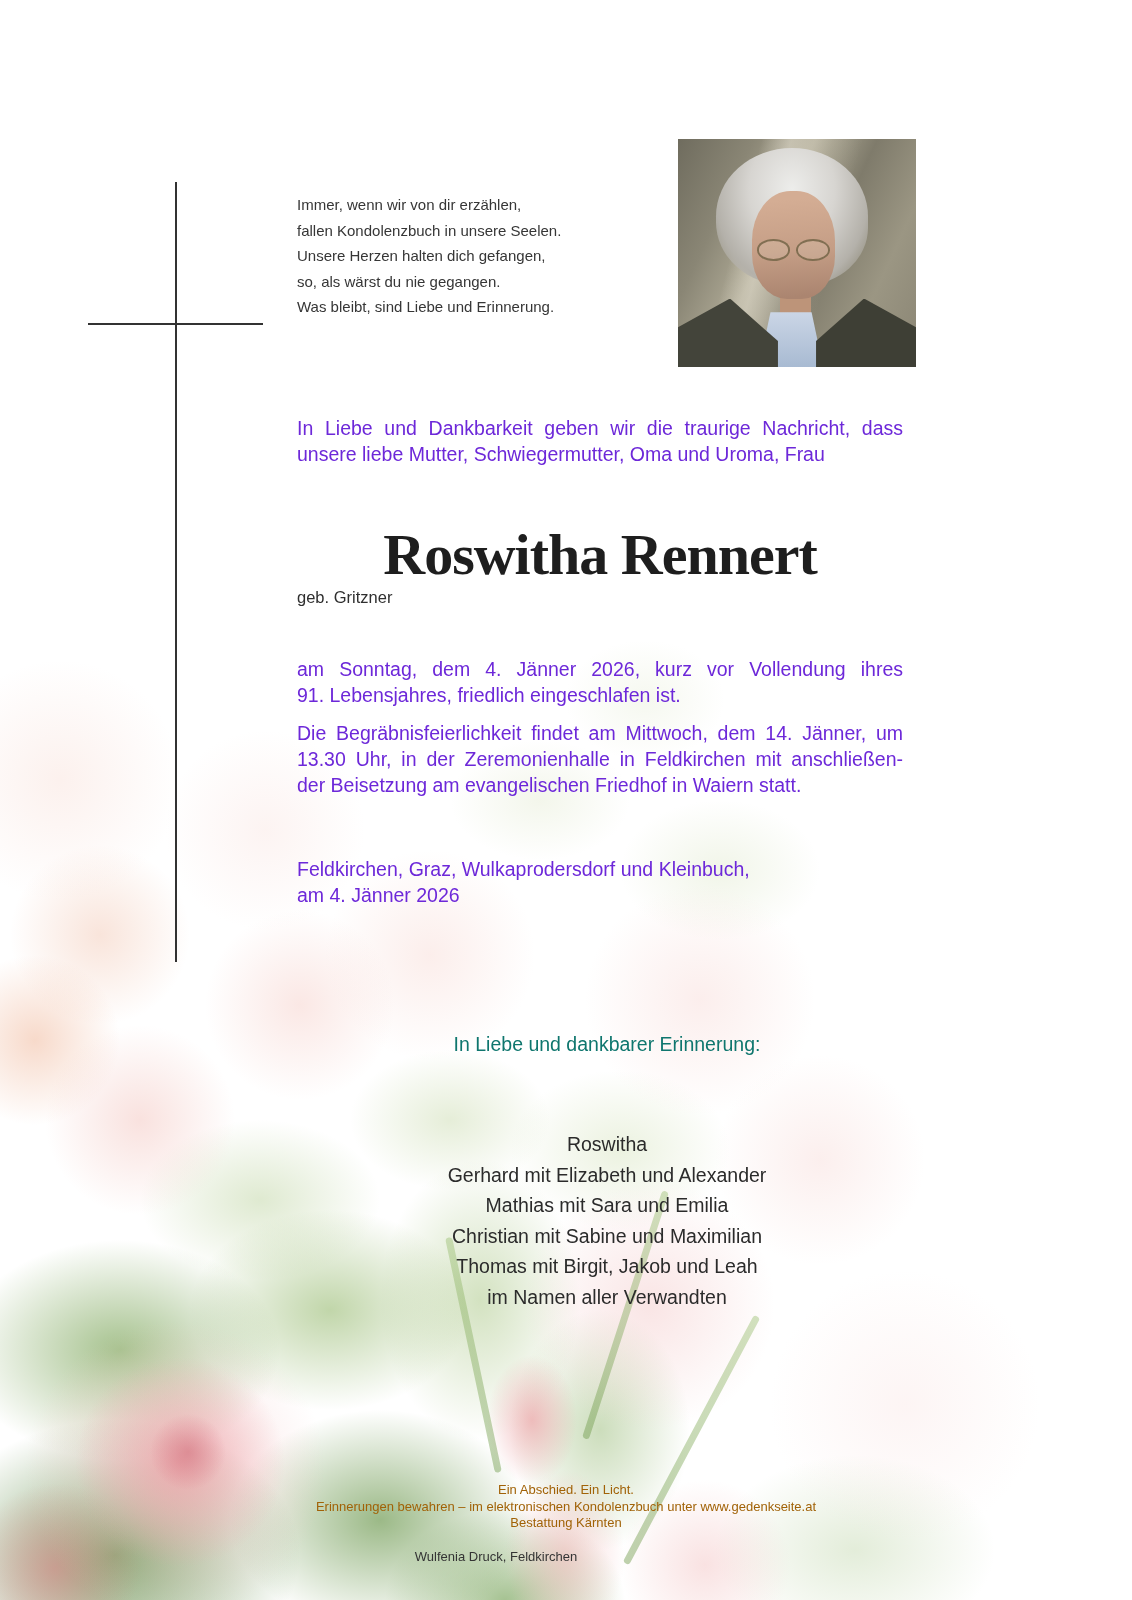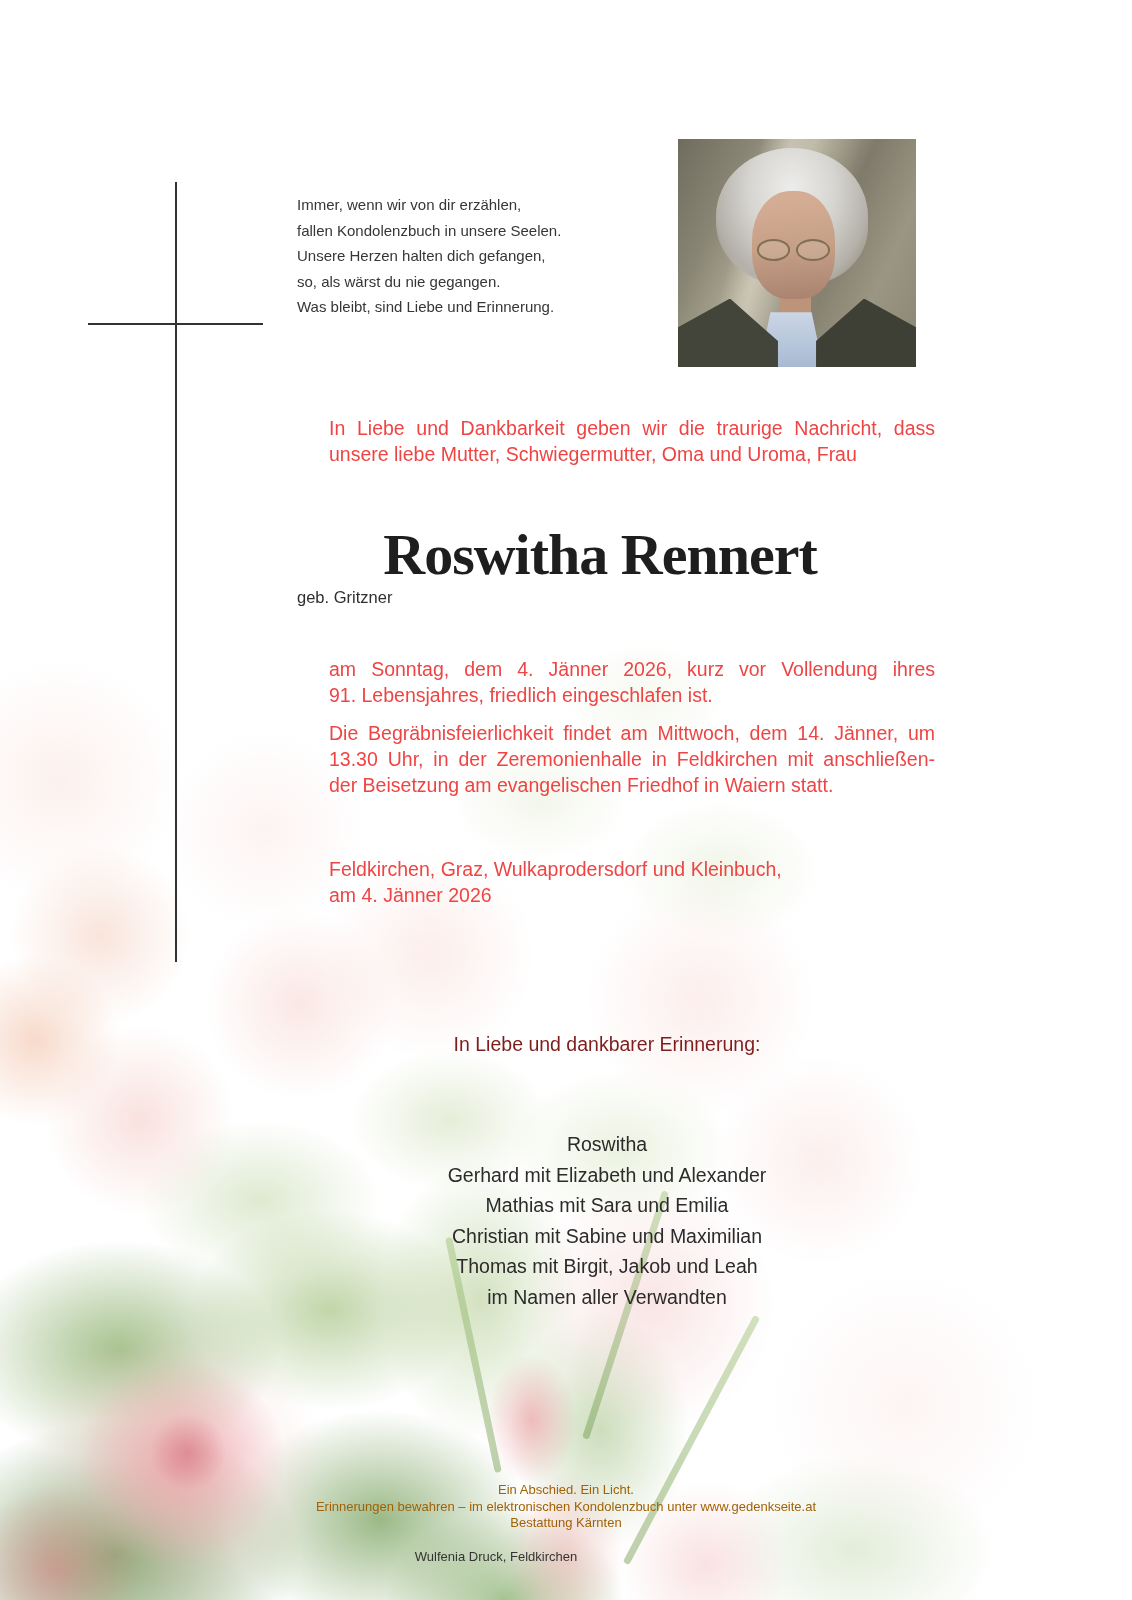--- a/index.html
+++ b/index.html
@@ -66,33 +66,33 @@
   .ph-lens{flex:1;border:2px solid rgba(115,100,70,0.85);border-radius:50%;background:rgba(232,227,212,0.18);}
   .ph-neck{position:absolute;left:43%;top:66%;width:13%;height:18%;background:#bd9479;}
   .ph-shirt{position:absolute;left:34%;bottom:0;width:27%;height:24%;
          background:linear-gradient(180deg,#cbd6e6,#a8bad2);clip-path:polygon(18% 0,82% 0,100% 100%,0 100%);}
   .ph-jacket-l{position:absolute;left:0;bottom:0;width:42%;height:30%;background:#43443a;
          clip-path:polygon(0 100%,0 42%,52% 0,100% 62%,100% 100%);}
   .ph-jacket-r{position:absolute;right:0;bottom:0;width:42%;height:30%;background:#3e3f35;
          clip-path:polygon(100% 100%,100% 42%,48% 0,0 62%,0 100%);}
   
   .poem{position:absolute;left:297px;top:192px;font-size:15px;line-height:25.6px;color:#363636;}
-  .body-block{position:absolute;left:297px;width:606px;font-size:19.5px;line-height:25.8px;color:#ef4444;margin-left:32px;}
+  .body-block{position:absolute;left:297px;width:606px;font-size:19.5px;line-height:25.8px;color:#6d28d9;}
   .jline{text-align:justify;text-align-last:justify;}
   .announce{top:416px;}
   .para1{top:657px;}
   .para2{top:721px;}
   .places{top:857px;}
   .name-wrap{position:absolute;left:297px;width:606px;top:526px;text-align:center;}
   .name{font-family:"Liberation Serif", serif;font-weight:bold;font-size:58px;
         letter-spacing:-1px;line-height:58px;color:#1e1e1e;}
   .maiden{position:absolute;left:297px;width:606px;top:588px;text-align:left;
         font-size:16.5px;color:#2f2f2f;}
   .remember{position:absolute;left:297px;width:620px;top:1033px;text-align:center;
-        font-size:19.5px;color:#7f1d1d;}
+        font-size:19.5px;color:#0f766e;}
   .mourners{position:absolute;left:297px;width:620px;top:1097px;text-align:center;
         font-size:19.5px;line-height:30.5px;color:#2b2b2b;margin-top:32px;}
   .footer{position:absolute;left:0;top:1482px;width:1132px;text-align:center;
         font-size:13px;line-height:16.5px;color:#a16207;}
   .printer{position:absolute;left:0;top:1549px;width:992px;text-align:center;
         font-size:13px;color:#343434;}
 </style>
 </head>
 <body>
 

